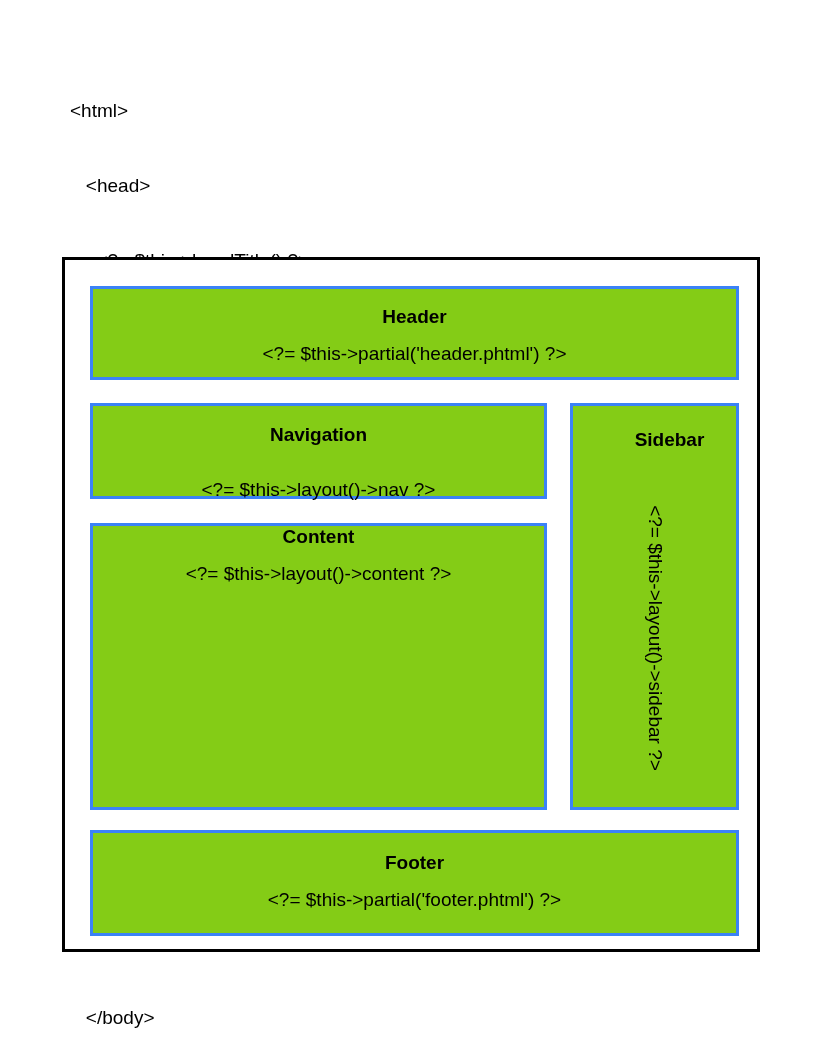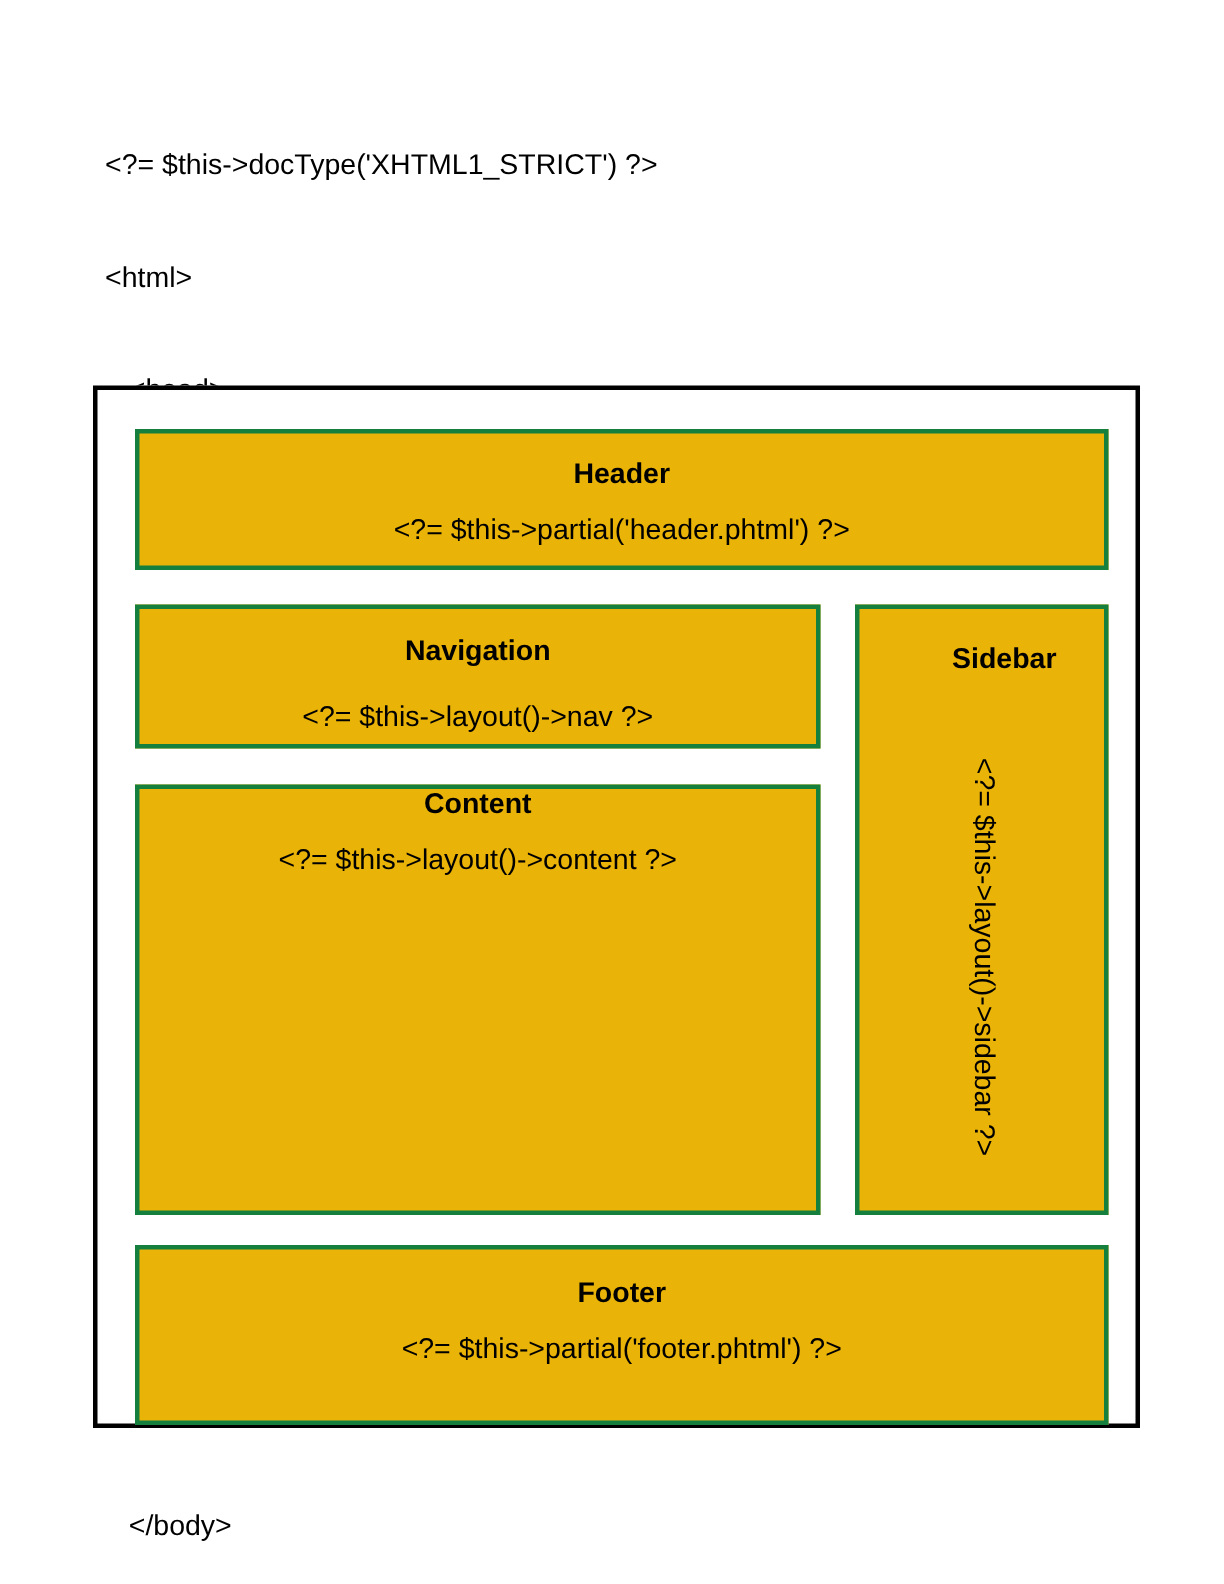--- a/index.html
+++ b/index.html
@@ -37,23 +37,23 @@
     width: 698px;
     height: 695px;
     border: 3px solid #000000;
     box-sizing: border-box;
     background: #ffffff;
   }
 
   
   .region-box {
     position: absolute;
-    border: 3px solid #15803d;
+    border: 3px solid #3b82f6;
     box-sizing: border-box;
-    background: #eab308;
+    background: #84cc16;
   }
   .region-title {
     display: block;
     text-align: center;
     font-weight: bold;
     font-size: 19px;
     line-height: 22px;
   }
   .region-code {
     display: block;
@@ -74,21 +74,21 @@
   #region-header .region-code  { margin-top: 15px; }
 
   
   #region-navigation {
     left: 25px;
     top: 143px;
     width: 457px;
     height: 96px;
   }
   #region-navigation .region-title { margin-top: 18px; }
-  #region-navigation .region-code  { margin-top: 22px; }
+  #region-navigation .region-code  { margin-top: 33px; }
 
   
   #region-content {
     left: 25px;
     top: 263px;
     width: 457px;
     height: 287px;
   }
   #region-content .region-title { }
   #region-content .region-code  { margin-top: 15px; }
@@ -119,30 +119,29 @@
     white-space: pre;
     transform: rotate(90deg);
     transform-origin: center center;
   }
 
   
   #region-footer {
     left: 25px;
     top: 570px;
     width: 649px;
-    height: 120px;
+    height: 106px;
   }
   #region-footer .region-title { margin-top: 19px; }
   #region-footer .region-code  { margin-top: 15px; }
 </style>
 </head>
 <body>
 
 <div id="code-top" class="code-block">
-  <span class="code-line">&lt;?= $this-&gt;docType('XHTML1_STRICT') ?&gt;</span>
   <span class="code-line">&lt;html&gt;</span>
   <span class="code-line">   &lt;head&gt;</span>
   <span class="code-line">     &lt;?= $this-&gt;headTitle() ?&gt;</span>
   <span class="code-line">     &lt;?= $this-&gt;headScript() ?&gt;</span>
   <span class="code-line">     &lt;?= $this-&gt;headStylesheet() ?&gt;</span>
   <span class="code-line">   &lt;/head&gt;</span>
   <span class="code-line">   &lt;body&gt;</span>
 </div>
 
 <div id="layout-frame">

